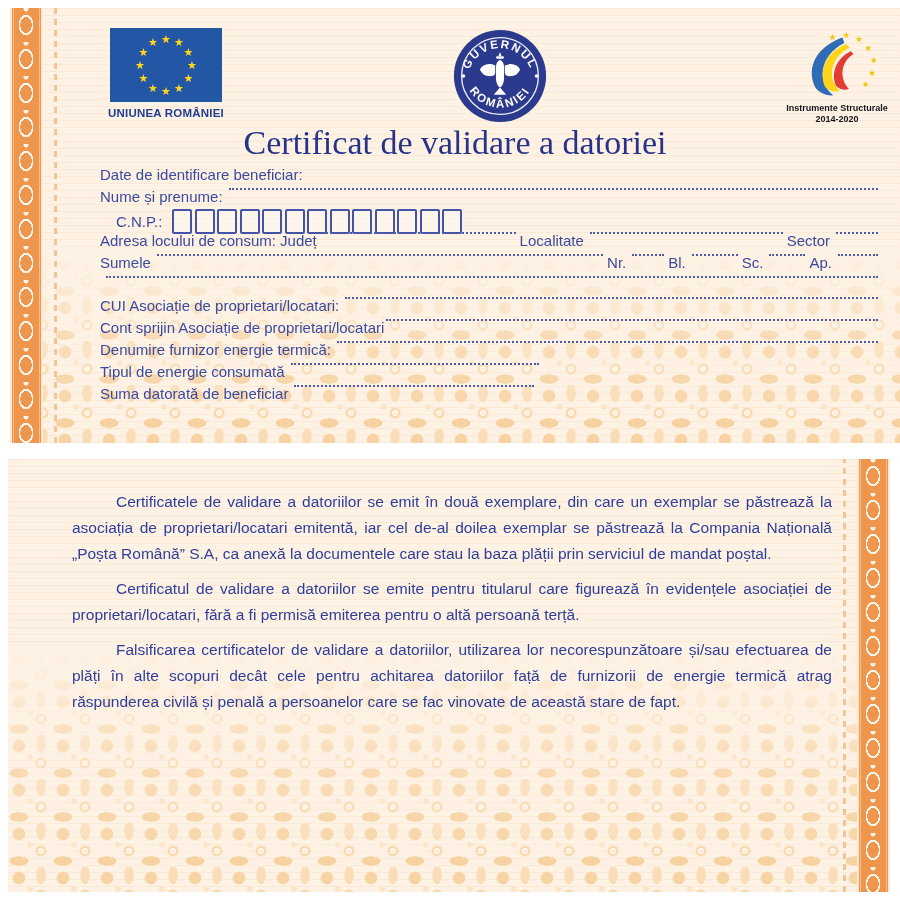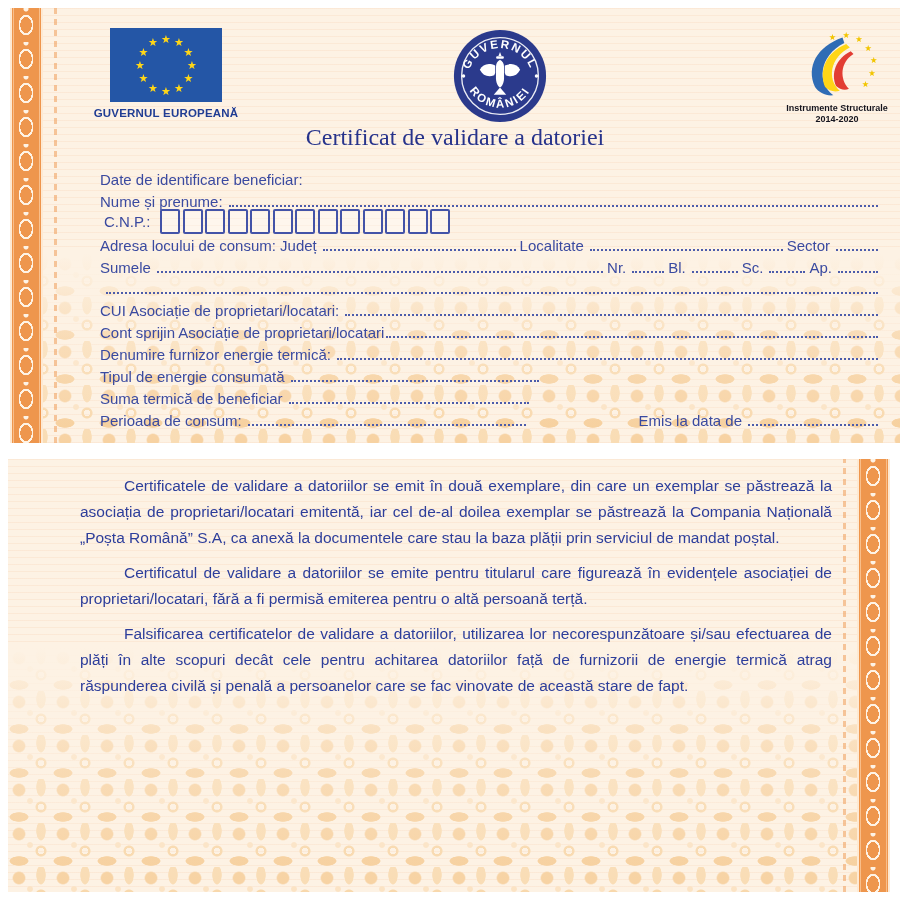--- a/index.html
+++ b/index.html
@@ -47,37 +47,37 @@
   .eu-logo{position:absolute;left:78px;top:20px;width:156px;text-align:center;}
   .eu-flag{position:relative;width:112px;height:74px;margin:0 auto;background:#2456a6;}
   .eustar{position:absolute;color:#ffd617;font-size:11px;line-height:1;transform:translate(-50%,-50%);}
   .eu-label{margin-top:5px;font-size:11.5px;font-weight:700;color:#203d94;letter-spacing:.2px;white-space:nowrap;}
 
   .gov-seal{position:absolute;left:442px;top:20px;width:96px;height:96px;}
   .si-logo{position:absolute;left:774px;top:24px;width:106px;text-align:center;}
   .si-label{font-size:9px;font-weight:700;color:#15151f;line-height:1.25;margin-top:1px;text-align:center;}
 
   .cert-title{position:absolute;top:116px;left:0;right:0;text-align:center;z-index:2;
-    font-family:"Liberation Serif",serif;font-size:24px;color:#27338b;}
+    font-family:"Liberation Serif",serif;font-size:34px;color:#27338b;}
 
   
   .form{position:absolute;left:90px;right:18px;top:158px;z-index:2;
     color:#3a4aa0;font-size:15px;}
-  .frow{display:flex;align-items:flex-end;height:21.9px;white-space:nowrap;}
+  .frow{display:flex;align-items:flex-start;height:21.9px;white-space:nowrap;}
   .frow .lbl{flex:0 0 auto;}
   .dots{flex:1 1 auto;border-bottom:2px dotted #4c5cab;margin:0 4px 3px 6px;min-width:20px;}
   .dots-fix{flex:0 0 auto;}
-  .cnp-row{display:flex;align-items:center;height:26px;margin:-1px 4px -3px;}
+  .cnp-row{display:flex;align-items:center;height:26px;margin:-1px 16px -3px;}
   .cnpbox{display:inline-block;width:16px;height:21px;border:2px solid #4353a8;border-radius:2px;
     margin-right:2.5px;background:rgba(255,255,255,.35);}
   .ml-auto{margin-left:auto;}
 
   
-  .terms{position:absolute;left:0;right:0;top:0;z-index:2;padding:14px 58px 0 64px;
-    color:#2d3e9b;font-size:15.5px;line-height:26px;text-align:justify;margin-left:8px;}
+  .terms{position:absolute;left:0;right:0;top:0;z-index:2;padding:30px 58px 0 64px;
+    color:#2d3e9b;font-size:15.5px;line-height:26px;text-align:justify;}
   .terms p{margin:0 0 9px;text-indent:44px;}
 </style>
 </head>
 <body>
 
 <div class="panel" id="panel-top">
   <div class="band band-left"></div>
   <div class="stub"></div>
   <div class="damask"></div>
 
@@ -91,21 +91,21 @@
           <span class="eustar" style="left: 82px; top: 37px;">★</span>
           <span class="eustar" style="left: 78.5167px; top: 50px;">★</span>
           <span class="eustar" style="left: 69px; top: 59.5167px;">★</span>
           <span class="eustar" style="left: 56px; top: 63px;">★</span>
           <span class="eustar" style="left: 43px; top: 59.5167px;">★</span>
           <span class="eustar" style="left: 33.4833px; top: 50px;">★</span>
           <span class="eustar" style="left: 30px; top: 37px;">★</span>
           <span class="eustar" style="left: 33.4833px; top: 24px;">★</span>
           <span class="eustar" style="left: 43px; top: 14.4833px;">★</span>
         </div>
-      <div class="eu-label">GUVERNUL EUROPEANĂ</div>
+      <div class="eu-label">UNIUNEA ROMÂNIEI</div>
     </div>
 
     <svg class="gov-seal" viewBox="0 0 100 100">
       <circle cx="50" cy="50" r="48" fill="#2b3a8c"></circle>
       <circle cx="50" cy="50" r="40" fill="none" stroke="#ffffff" stroke-width="1.4" opacity=".9"></circle>
       <defs>
         <path id="arcTop" d="M 16 55 A 34 34 0 1 1 84 55"></path>
         <path id="arcBot" d="M 13 46 A 37 37 0 0 0 87 46"></path>
       </defs>
       <text font-size="12" font-weight="bold" fill="#ffffff" letter-spacing="2" font-family="Liberation Sans, sans-serif">
@@ -218,30 +218,24 @@
         <span class="lbl">Denumire furnizor energie termică:</span>
         <span class="dots"></span>
       </div>
 
       <div class="frow">
         <span class="lbl">Tipul de energie consumată</span>
         <span class="dots dots-fix" style="width:248px"></span>
       </div>
 
       <div class="frow">
-        <span class="lbl">Suma termică de beneficiar</span>
+        <span class="lbl">Suma datorată de beneficiar</span>
         <span class="dots dots-fix" style="width:240px"></span>
       </div>
 
-      <div class="frow">
-        <span class="lbl">Perioada de consum:</span>
-        <span class="dots dots-fix" style="width:278px"></span>
-        <span class="lbl ml-auto">Emis la data de</span>
-        <span class="dots dots-fix" style="width:130px"></span>
-      </div>
     </div>
   </div>
 </div>
 
 <div class="panel" id="panel-bottom">
   <div class="band band-right"></div>
   <div class="stub"></div>
   <div class="damask"></div>
 
   <div class="content">

